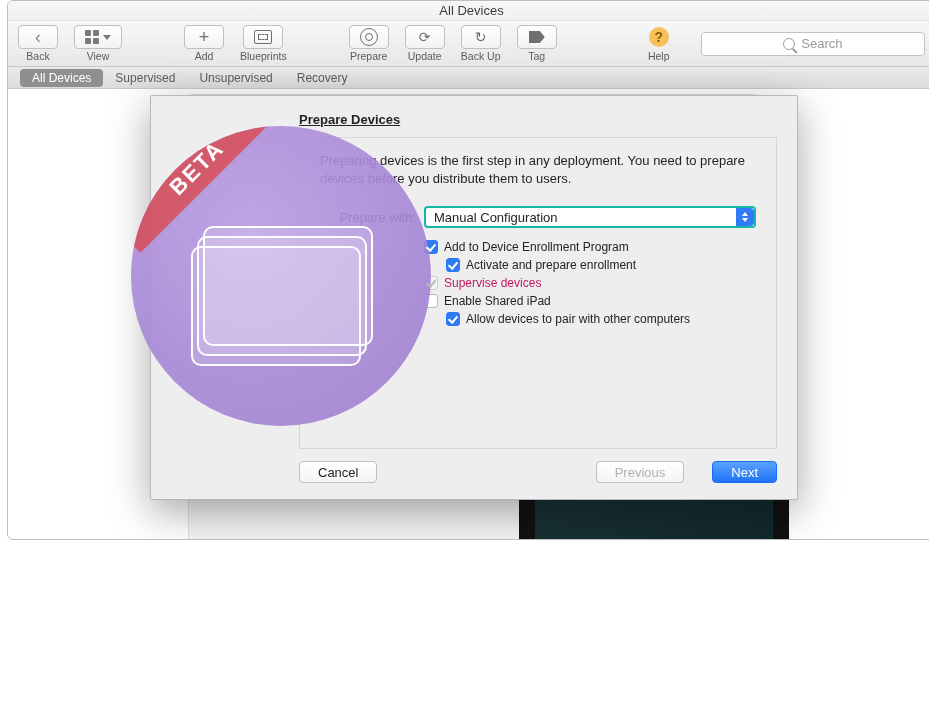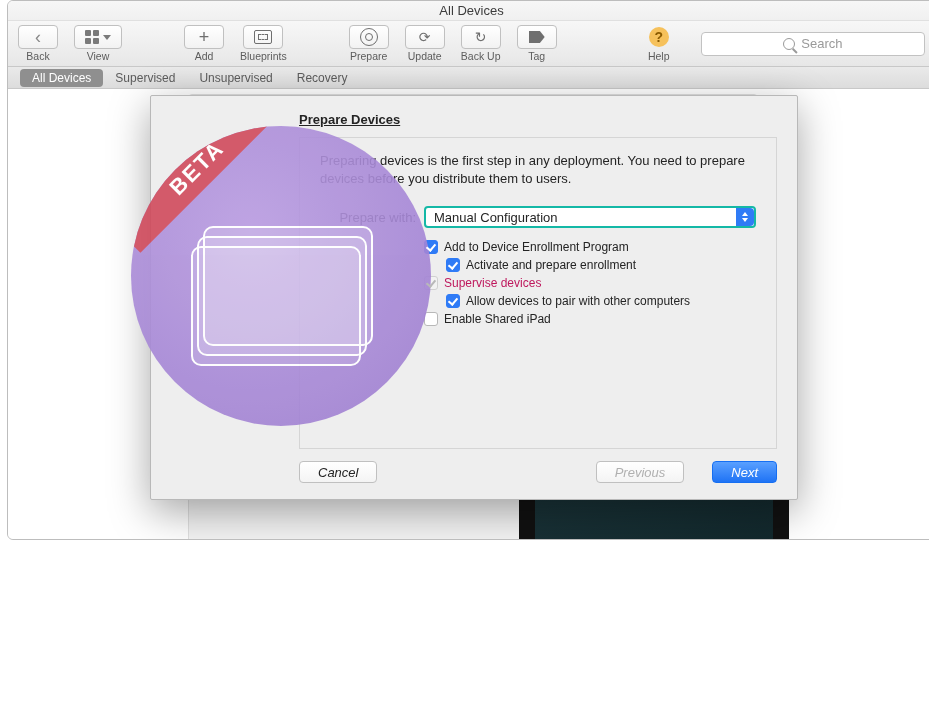--- a/index.html
+++ b/index.html
@@ -57,21 +57,21 @@
 .select-arrows::after { content: ""; border-left: 3px solid transparent; border-right: 3px solid transparent; border-top: 4px solid #fff; }
 .checkrow { display: flex; align-items: center; gap: 6px; padding: 2px 0 2px 104px; font-size: 12px; }
 .checkrow.indent { padding-left: 126px; }
 .checkbox { width: 14px; height: 14px; border: 1px solid #b8b8b8; border-radius: 3px; background: #fff; display:inline-flex; align-items:center; justify-content:center; flex-shrink:0; }
 .checkbox.checked { background: #2f7bf6; border-color: #2f7bf6; }
 .checkbox.checked::after { content: ""; width: 4px; height: 7px; border: solid #fff; border-width: 0 2px 2px 0; transform: rotate(40deg); margin-bottom: 2px; }
 .checkbox.disabled { background: #f2f2f2; border-color: #d0d0d0; }
 .checkbox.disabled.checked { background: #f2f2f2; }
 .checkbox.disabled.checked::after { border-color: #b8b8b8; }
 .checkrow .lbl.disabled { color: #be185d; }
-.dialog-footer { padding: 12px 20px 16px 148px; display: flex; align-items: flex-start; font-style: italic; }
+.dialog-footer { padding: 12px 20px 16px 148px; display: flex; align-items: flex-start; }
 .btn { height: 22px; padding: 0 18px; border: 1px solid #c0c0c0; border-radius: 4px; background: linear-gradient(#fff,#f4f4f4); font-size: 13px; color: #242424; display:flex; align-items:center; justify-content:center; }
 .btn.primary { background: linear-gradient(#5aa0ff,#1f73f5); border-color: #166ff2; color: #fff; }
 .btn.disabled { color: #b0b0b0; }
 .footer-spacer { flex: 1; }
 .footer-right { display:flex; gap: 28px; }
 
 
 .badge { position: absolute; left: -20px; top: 30px; width: 300px; height: 300px; border-radius: 50%; background: radial-gradient(circle at 40% 35%, #b99ce1, #9b7bcf); overflow: hidden; opacity:0.9; }
 .ipad-stack { position: absolute; left: 60px; top: 100px; width: 170px; height: 130px; }
 .ipad { position: absolute; width: 170px; height: 120px; border: 2px solid #fff; border-radius: 10px; background: rgba(255,255,255,0.15); }
@@ -250,27 +250,27 @@
           <span class="lbl">Add to Device Enrollment Program</span>
         </div>
         <div class="checkrow indent">
           <span class="checkbox checked"></span>
           <span class="lbl">Activate and prepare enrollment</span>
         </div>
         <div class="checkrow">
           <span class="checkbox disabled checked"></span>
           <span class="lbl disabled">Supervise devices</span>
         </div>
+        <div class="checkrow">
+          <span class="checkbox"></span>
+          <span class="lbl">Enable Shared iPad</span>
+        </div>
         <div class="checkrow indent">
           <span class="checkbox checked"></span>
           <span class="lbl">Allow devices to pair with other computers</span>
-        </div>
-        <div class="checkrow">
-          <span class="checkbox"></span>
-          <span class="lbl">Enable Shared iPad</span>
         </div>
       </div>
 
       <div class="dialog-footer">
         <div class="btn">Cancel</div>
         <div class="footer-spacer"></div>
         <div class="footer-right">
           <div class="btn disabled">Previous</div>
           <div class="btn primary">Next</div>
         </div>

